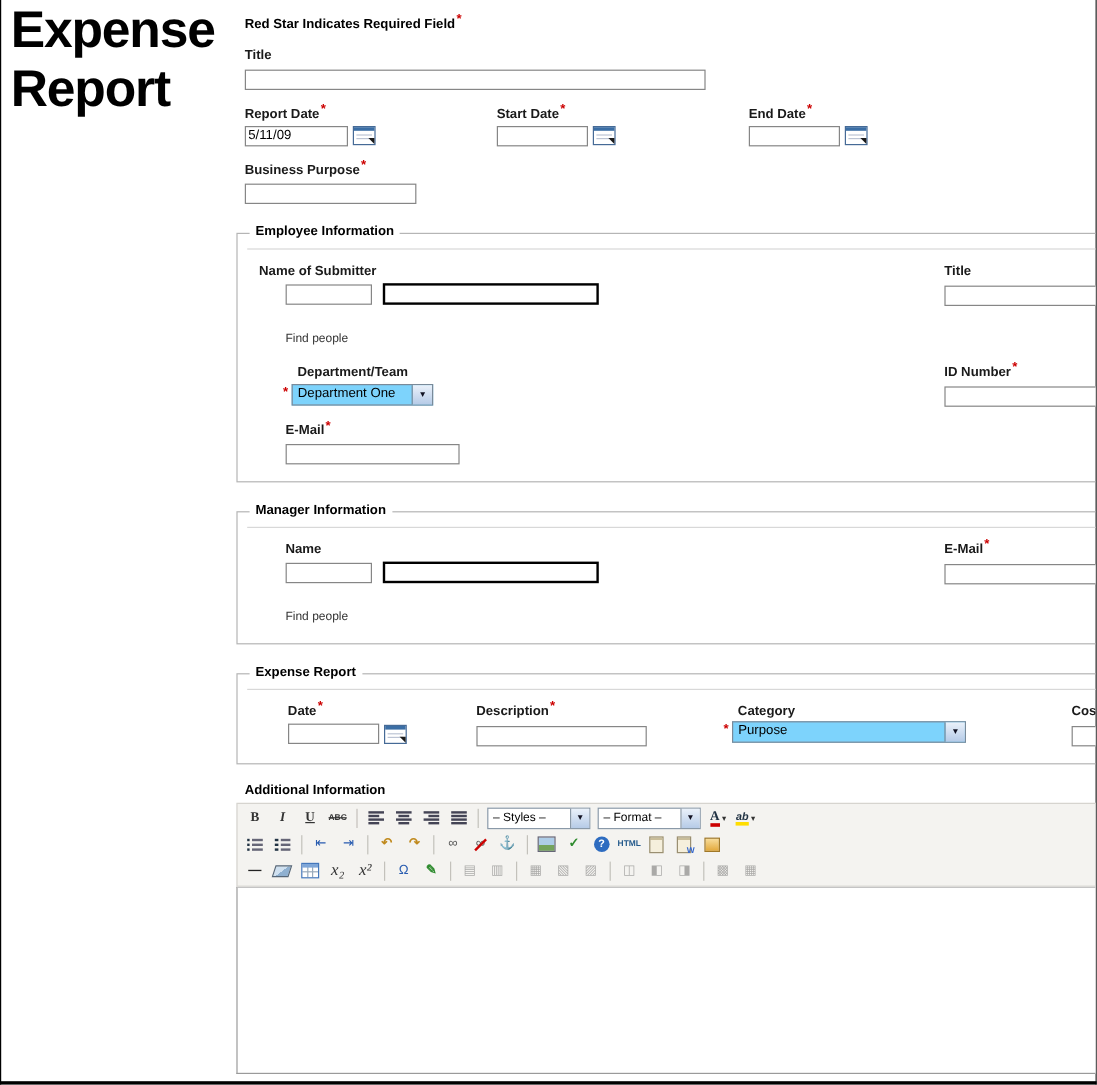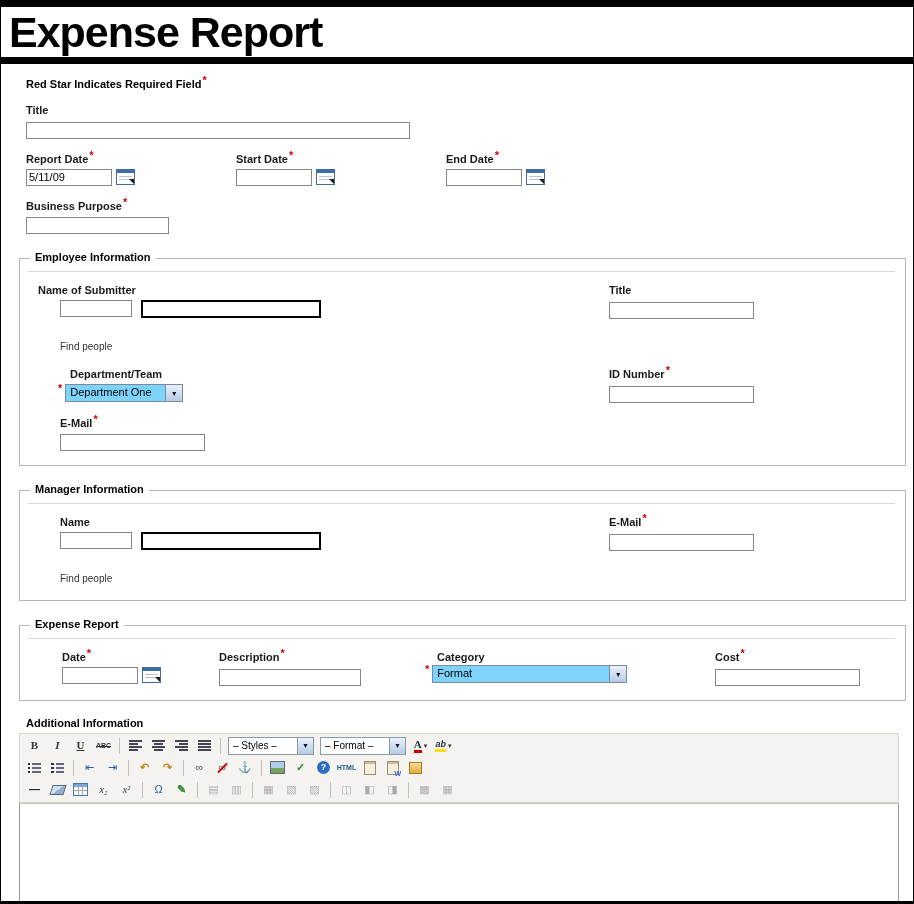--- a/index.html
+++ b/index.html
@@ -1,30 +1,30 @@
 <!DOCTYPE html>
 <html><head>
 <meta charset="utf-8">
 <style>
   html,body{margin:0;padding:0;background:#fff;font-family:"Liberation Sans",sans-serif;color:#000;}
-  .page{width:914px;height:904px;box-sizing:border-box;border-left:1px solid #000;border-right:1px solid #000;border-bottom:3px solid #000;display:flex;flex-direction:column;overflow:hidden;background:#fff;}
+  .page{width:914px;height:904px;box-sizing:border-box;border-left:1px solid #000;border-right:1px solid #000;border-bottom:3px solid #000;display:flex;flex-direction:row;overflow:hidden;background:#fff;}
   .bar{height:7px;background:#000;flex:none;}
   .title-wrap{padding:1px 0 0 8px;}
   h1{margin:0;font-size:43px;font-weight:bold;letter-spacing:-1px;line-height:1.15;}
   .form-body{flex:1;padding:14px 8px 0 25px;box-sizing:border-box;}
   .lbl{font-size:11px;font-weight:bold;color:#1a1a1a;margin-bottom:4px;display:block;}
   .star{color:#c00;font-weight:bold;font-size:11px;position:relative;top:-4px;margin-left:1px;}
   .req-note{font-size:11px;font-weight:bold;margin-bottom:14px;}
   .inp{border:1px solid #868686;height:15px;font-size:11px;padding:0 2px;font-family:inherit;background:#fff;box-sizing:content-box;}
   .binp{border:2px solid #000;height:14px;width:172px;font-size:11px;padding:0 2px;font-family:inherit;}
   .w382{width:378px}.w141{width:137px}.w84{width:80px}.w143{width:139px}.w74{width:70px}.w140{width:136px}.w72{width:66px}
   .field{margin-bottom:14px;}
   .row4{display:flex;margin-bottom:14px;}
   .row4 .c1{width:210px}.row4 .c2{width:277px}.row4 .c3{width:210px}.row4 .c4{flex:1}
-  .inline{display:flex;}
+  .inline{display:flex;align-items:center;}
   .cal{display:inline-block;width:17px;height:14px;border:1px solid #456a96;background-color:#fff;position:relative;margin-left:4px;vertical-align:middle;cursor:pointer;background-image:linear-gradient(#bcc4d4,#bcc4d4),linear-gradient(#bcc4d4,#bcc4d4);background-size:13px 1px,13px 1px;background-position:2px 6px,2px 9px;background-repeat:no-repeat;}
   .cal::before{content:"";position:absolute;left:0;right:0;top:0;height:3px;background:#3b6ea5;}
   .cal::after{content:"";position:absolute;right:0;bottom:0;border-style:solid;border-width:5px 0 0 5px;border-color:#1a1a1a transparent transparent transparent;}
   .group{border:1px solid #b5b5b5;margin:24px 0 0 -7px;width:887px;box-sizing:border-box;position:relative;padding:12px 0 14px 18px;}
   .legend{position:absolute;top:-8px;left:10px;background:#fff;padding:0 5px;font-weight:bold;font-size:11px;}
   .inner-line{height:1px;background:#d8d8d8;margin:0 10px 12px -10px;}
   .g2{display:grid;grid-template-columns:571px 1fr;row-gap:14px;}
   .g4{display:grid;grid-template-columns:157px 218px 278px 1fr;padding-left:24px;}
   .find{font-size:10px;color:#333;margin-top:3px;margin-left:22px;display:inline-block;cursor:pointer;}
   .ind22{padding-left:22px;}
@@ -47,21 +47,21 @@
   .tb-sel-arr{width:15px;background:linear-gradient(#eaf1fa,#b6cbe7);border-left:1px solid #8a99a8;font-size:7px;display:flex;align-items:center;justify-content:center;color:#112;}
   .fw .g{font-weight:bold;font-family:"Liberation Serif",serif;}
   .it .g{font-style:italic;font-weight:bold;font-family:"Liberation Serif",serif;}
   .un .g{text-decoration:underline;font-weight:bold;font-family:"Liberation Serif",serif;}
   .abc .g{font-size:7px;font-weight:bold;text-decoration:line-through;}
   .c-blue .g{color:#2a5db0;}
   .c-gold .g{color:#c08a1e;font-weight:bold;}
   .c-gray .g{color:#555;}
   .c-green .g{color:#2e8b2e;font-weight:bold;}
   .c-dark .g{color:#222;font-weight:bold;}
-  .subg .g{font-size:10px;font-style:italic;font-family:"Liberation Serif",serif;}
+  .subg .g{font-size:14px;font-style:italic;font-family:"Liberation Serif",serif;}
   .colA .g{font-weight:bold;font-family:"Liberation Serif",serif;border-bottom:3px solid #c00;line-height:11px;color:#234;}
   .colH .g{font-weight:bold;font-size:9px;font-style:italic;border-bottom:3px solid #fd0;line-height:10px;color:#234;}
   .dd{font-size:7px;margin-left:2px;color:#333;}
   .help .g{display:inline-block;width:13px;height:13px;border-radius:7px;background:#2e6cc0;color:#fff;font-size:9px;font-weight:bold;line-height:13px;text-align:center;}
   .html .g{font-size:7px;font-weight:bold;color:#245a8c;}
   .slash::after{content:"";position:absolute;width:13px;height:2px;background:#c00;transform:rotate(-45deg);}
   .ic-al::before,.ic-ac::before,.ic-ar::before,.ic-aj::before{content:"";display:block;width:13px;height:11px;background-repeat:no-repeat;background-image:linear-gradient(#445,#445),linear-gradient(#445,#445),linear-gradient(#445,#445),linear-gradient(#445,#445);}
   .ic-al::before{background-size:13px 2px,9px 2px,13px 2px,9px 2px;background-position:0 0,0 3px,0 6px,0 9px;}
   .ic-ac::before{background-size:13px 2px,9px 2px,13px 2px,9px 2px;background-position:0 0,2px 3px,0 6px,2px 9px;}
   .ic-ar::before{background-size:13px 2px,9px 2px,13px 2px,9px 2px;background-position:0 0,4px 3px,0 6px,4px 9px;}
@@ -199,21 +199,21 @@
         </div>
         <div>
           <span class="lbl"><span>Description</span><span class="star">*</span></span>
           <input class="inp w140" type="text" style="">
         </div>
         <div>
           <span class="lbl" style="margin-bottom:2px;">Category</span>
           <span class="inline">
             <span class="starleft">*</span>
             <span class="fsel" style="width:195px;">
-              <span class="fsel-txt">Format</span>
+              <span class="fsel-txt">Purpose</span>
               <span class="fsel-arr">▼</span>
             </span>
           </span>
         </div>
         <div>
           <span class="lbl"><span>Cost</span><span class="star">*</span></span>
           <input class="inp w143" type="text" style="">
         </div>
       </div>
     </div>

